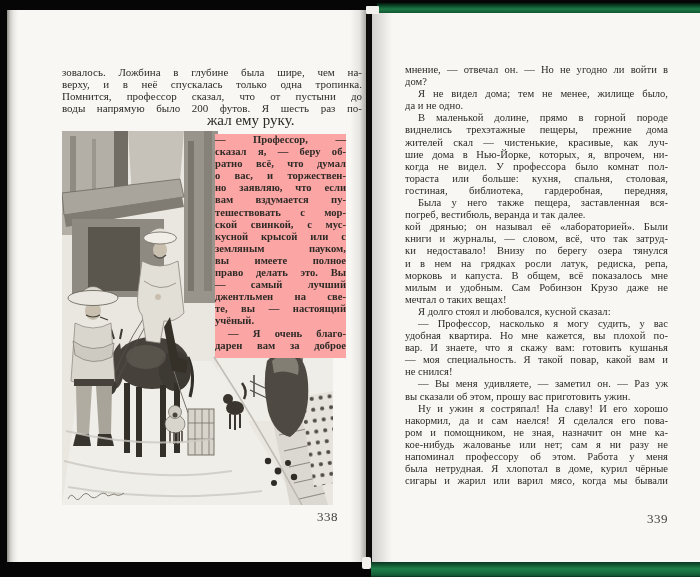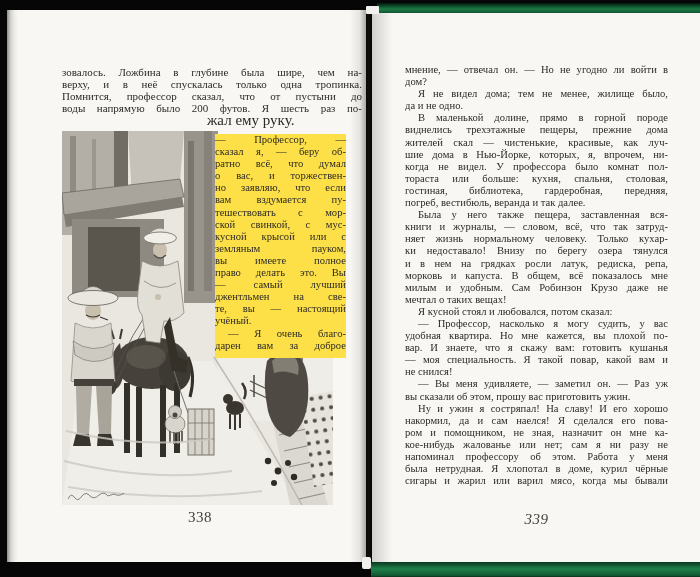--- a/index.html
+++ b/index.html
@@ -24,25 +24,25 @@
     background:linear-gradient(90deg,rgba(30,28,25,0.18),rgba(30,28,25,0) 100%);}
   .gutter{position:absolute;left:360px;top:10px;width:15px;height:552px;
     background:linear-gradient(90deg,rgba(25,23,20,0) 0%,rgba(25,23,20,0.28) 45%,rgba(25,23,20,0.5) 56%,rgba(25,23,20,0.08) 75%,rgba(25,23,20,0) 100%);}
   
   .tl{font-size:10.6px;line-height:12.1px;color:#2e2b26;text-align:justify;text-align-last:justify;}
   .tl.ragged{text-align-last:left;}
   .tl.indent{text-indent:13px;}
   .intro{position:absolute;left:55px;top:56px;width:300px;}
   .intro .tl{font-size:11px;}
   .hangline{position:absolute;left:200px;top:104px;width:156px;font-size:15px;line-height:12.1px;color:#2e2b26;}
-  .col{position:absolute;left:208px;top:124px;width:131px;background:#fde047;padding-bottom:6px;}
+  .col{position:absolute;left:208px;top:124px;width:131px;background:#fca5a5;padding-bottom:6px;font-weight:bold;}
   .rtext{position:absolute;left:33px;top:51px;width:263px;}
-  .pageno{position:absolute;font-size:15px;color:#45413a;text-align:center;letter-spacing:0.5px;}
+  .pageno{position:absolute;font-size:13px;color:#45413a;text-align:right;letter-spacing:0.5px;}
   .pageno-l{left:55px;top:499px;width:276px;}
-  .pageno-r{left:33px;top:498px;width:263px;font-style:italic;}
+  .pageno-r{left:33px;top:498px;width:263px;}
   .illus{position:absolute;left:55px;top:121px;width:271px;height:374px;}
 </style>
 </head>
 <body>
 
 <div class="scene">
 
   <div class="strip-top"></div>
   <div class="strip-bottom"></div>
 
@@ -214,30 +214,30 @@
         <div class="tl ragged">дом?</div>
         <div class="tl indent">Я не видел дома; тем не менее, жилище было,</div>
         <div class="tl ragged">да и не одно.</div>
         <div class="tl indent">В маленькой долине, прямо в горной породе</div>
         <div class="tl">виднелись трехэтажные пещеры, прежние дома</div>
         <div class="tl">жителей скал — чистенькие, красивые, как луч-</div>
         <div class="tl">шие дома в Нью-Йорке, которых, я, впрочем, ни-</div>
         <div class="tl">когда не видел. У профессора было комнат пол-</div>
         <div class="tl">тораста или больше: кухня, спальня, столовая,</div>
         <div class="tl">гостиная, библиотека, гардеробная, передняя,</div>
+        <div class="tl indent">Была у него также пещера, заставленная вся-</div>
         <div class="tl ragged">погреб, вестибюль, веранда и так далее.</div>
-        <div class="tl indent">Была у него также пещера, заставленная вся-</div>
+        <div class="tl">кой дрянью; он называл её «лабораторией». Были</div>
         <div class="tl">книги и журналы, — словом, всё, что так затруд-</div>
-        <div class="tl">няет жизнь нормальному человеку. Только кухар-</div>
         <div class="tl">ки недоставало! Внизу по берегу озера тянулся</div>
         <div class="tl">и в нем на грядках росли латук, редиска, репа,</div>
         <div class="tl">морковь и капуста. В общем, всё показалось мне</div>
         <div class="tl">милым и удобным. Сам Робинзон Крузо даже не</div>
         <div class="tl ragged">мечтал о таких вещах!</div>
-        <div class="tl indent ragged">Я кусной стоял и любовался, потом сказал:</div>
+        <div class="tl indent ragged">Я долго стоял и любовался, кусной сказал:</div>
         <div class="tl indent">— Профессор, насколько я могу судить, у вас</div>
         <div class="tl">удобная квартира. Но мне кажется, вы плохой по-</div>
         <div class="tl">вар. И знаете, что я скажу вам: готовить кушанья</div>
         <div class="tl">— моя специальность. Я такой повар, какой вам и</div>
         <div class="tl ragged">не снился!</div>
         <div class="tl indent">— Вы меня удивляете, — заметил он. — Раз уж</div>
         <div class="tl ragged">вы сказали об этом, прошу вас приготовить ужин.</div>
         <div class="tl indent">Ну и ужин я состряпал! На славу! И его хорошо</div>
         <div class="tl">накормил, да и сам наелся! Я сделался его пова-</div>
         <div class="tl">ром и помощником, не зная, назначит он мне ка-</div>

